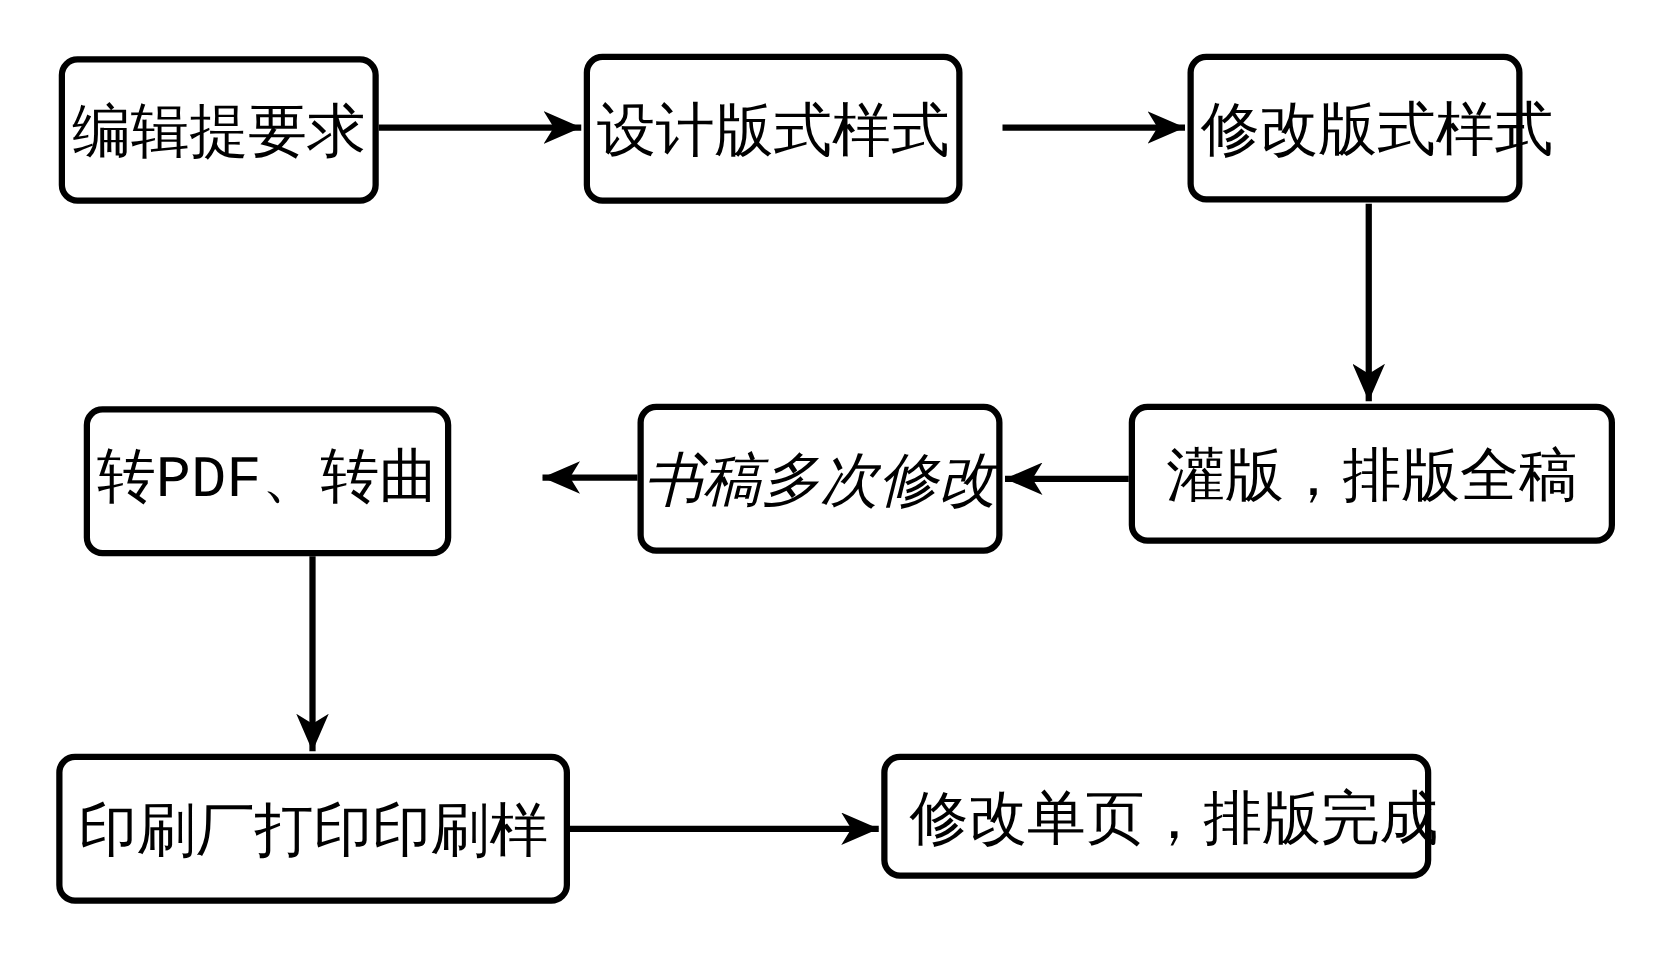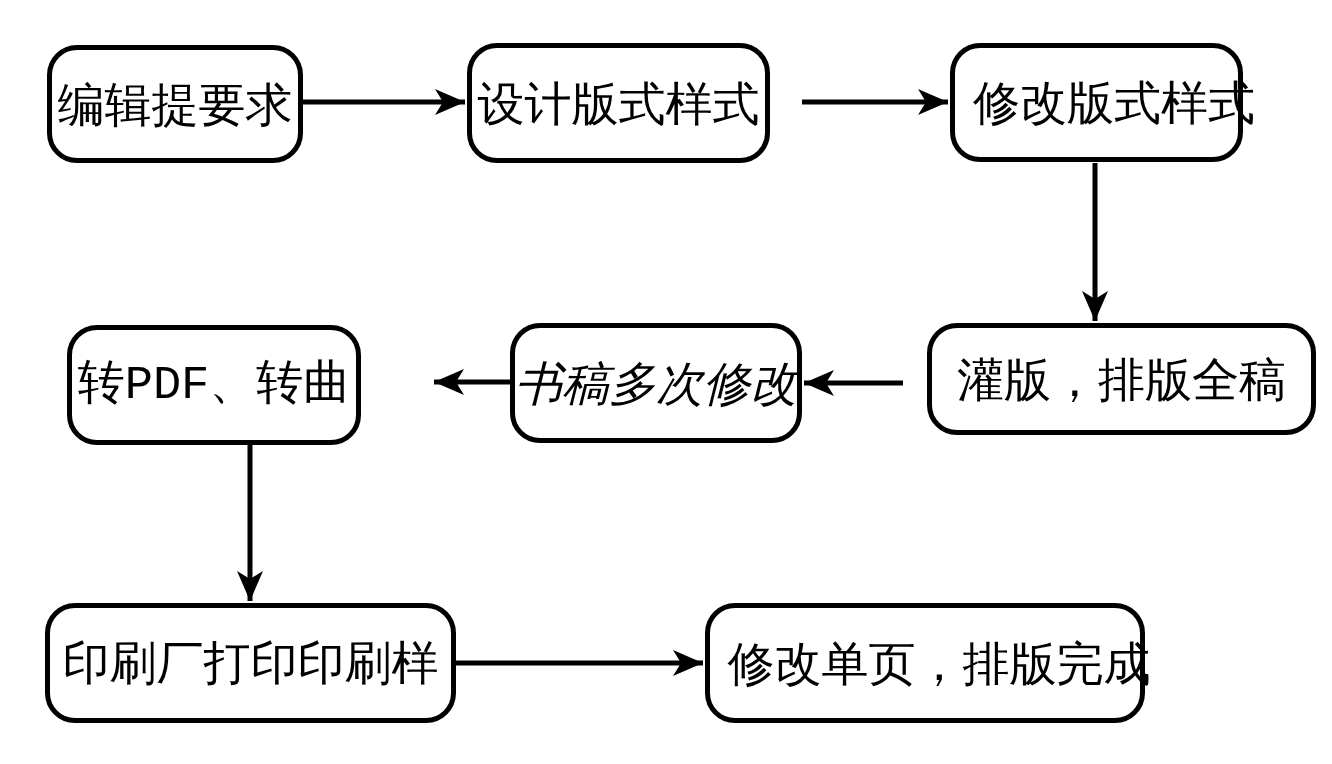--- a/index.html
+++ b/index.html
@@ -24,38 +24,38 @@
   }
   .edges path.line {
     fill: none;
     stroke: #000000;
     stroke-width: 5;
   }
   .node {
     position: absolute;
     box-sizing: border-box;
     border: 5px solid #000000;
-    border-radius: 30px;
+    border-radius: 15px;
     background: #ffffff;
     color: #000000;
     display: flex;
     align-items: center;
     justify-content: center;
     font-size: 47px;
     line-height: 1;
     white-space: nowrap;
   }
   #node-a { left: 47px;  top: 45px;  width: 256px; height: 118px; }
   #node-b { left: 467px; top: 43px;  width: 303px; height: 120px; }
-  #node-c { left: 950px; top: 43px;  width: 293px; height: 119px; padding-left: 35px; }
+  #node-c { left: 950px; top: 43px;  width: 268px; height: 119px; padding-left: 35px; }
   #node-d { left: 67px;  top: 325px; width: 294px; height: 120px; font-family: Liberation Mono, monospace; }
   #node-e { left: 510px; top: 323px; width: 292px; height: 120px; font-style: italic; }
-  #node-f { left: 903px; top: 323px; width: 389px; height: 112px; margin-left: 24px; }
-  #node-g { left: 45px;  top: 603px; width: 411px; height: 120px; font-family: Liberation Serif, serif; }
-  #node-h { left: 705px; top: 603px; width: 440px; height: 120px; padding-left: 28px; }
+  #node-f { left: 903px; top: 323px; width: 389px; height: 112px; }
+  #node-g { left: 45px;  top: 603px; width: 411px; height: 120px; }
+  #node-h { left: 705px; top: 603px; width: 440px; height: 100px; padding-left: 28px; }
 </style>
 </head>
 <body>
 
 <div class="canvas">
 
   <svg class="edges" viewBox="0 0 1332 764" xmlns="http://www.w3.org/2000/svg">
     <defs>
       <marker id="arrowhead" markerUnits="userSpaceOnUse" markerWidth="32" markerHeight="26" refX="30" refY="13" orient="auto">
         <path d="M0,0 L30,13 L0,26 L8,13 Z" fill="#000000"></path>

